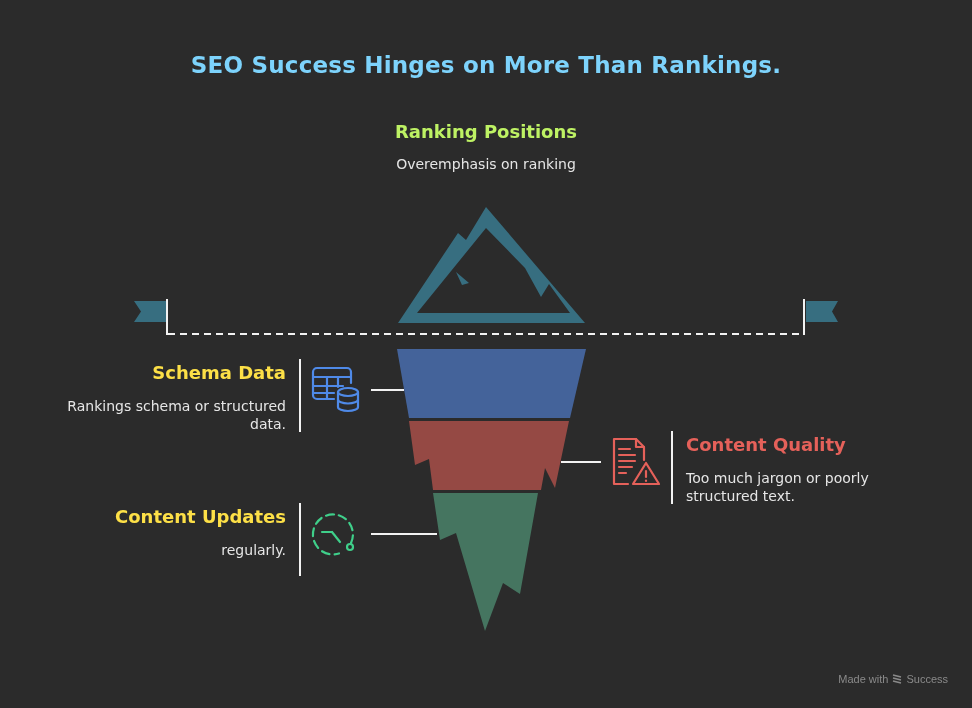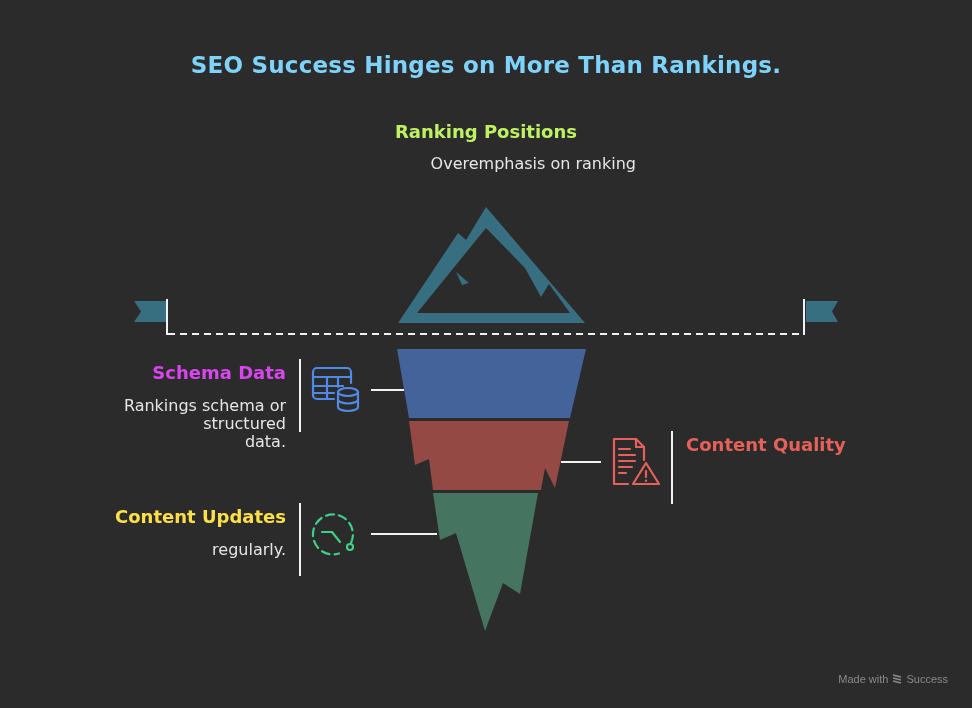--- a/index.html
+++ b/index.html
@@ -13,21 +13,21 @@
     }
     .abs { position: absolute; }
     .title {
       left: 0; top: 52px; width: 972px;
       text-align: center;
       font-size: 23px; font-weight: bold;
       color: #7dd3fc;
       letter-spacing: 0.2px;
     }
     .label-title { font-size: 18px; font-weight: bold; white-space: nowrap; }
-    .label-desc { font-size: 16px; line-height: 18px; color: #e6e6e6; text-align: right; }
+    .label-desc { font-size: 14px; line-height: 18px; color: #e6e6e6; }
     .right-align { text-align: right; }
     .center-align { text-align: center; }
     .vline { background: #f2f2f2; width: 2px; }
     .hline { background: #f2f2f2; height: 2px; }
     .watermark {
       right: 24px; top: 673px;
       font-size: 11px; color: #8a8a8a;
       font-family: "Liberation Sans", sans-serif;
       display: flex; align-items: center; gap: 3px; margin-left: 31px;
     }
@@ -66,21 +66,21 @@
   <line x1="168" y1="334" x2="804" y2="334" stroke="#f2f2f2" stroke-width="2" stroke-dasharray="7,5"></line>
 
   <polygon fill="#44639a" points="397,349 586,349 570,418 409,418"></polygon>
 
   <polygon fill="#954944" points="409,421 569,421 555,488 545,468 541,490 433,490 429,459 415,465"></polygon>
 
   <polygon fill="#457560" points="433,493 538,493 520,594 503,583 485,631 456,533 440,540"></polygon>
 </svg>
 
 <div class="abs right-align" style="left:40px; top:362px; width:246px;">
-  <div class="label-title" style="color:#d946ef;">Schema Data</div>
+  <div class="label-title" style="color:#fde047;">Schema Data</div>
   <div class="label-desc" style="margin-top:14px;">
     <div>Rankings schema or structured</div>
     <div>data.</div>
   </div>
 </div>
 <div class="abs vline" style="left:299px; top:359px; height:73px;"></div>
 <svg class="abs" style="left:310px; top:365px;" width="54" height="52" viewBox="0 0 54 52">
   <g fill="none" stroke="#4f8ae8" stroke-width="2.2" stroke-linecap="round" stroke-linejoin="round">
     <path d="M24,34 H7 a4,4 0 0 1 -4,-4 V7 a4,4 0 0 1 4,-4 H37 a4,4 0 0 1 4,4 V18"></path>
     <line x1="3" y1="12" x2="41" y2="12"></line>
@@ -106,20 +106,24 @@
     <line x1="9" y1="31" x2="22" y2="31"></line>
     <line x1="9" y1="37" x2="16" y2="37"></line>
     <path d="M36,27 L49,48 H23 Z"></path>
     <line x1="36" y1="35" x2="36" y2="41"></line>
     <line x1="36" y1="44.5" x2="36" y2="45"></line>
   </g>
 </svg>
 <div class="abs vline" style="left:671px; top:431px; height:73px;"></div>
 <div class="abs" style="left:686px; top:434px; width:240px;">
   <div class="label-title" style="color:#e5615a;">Content Quality</div>
+  <div class="label-desc" style="margin-top:14px;">
+    <div>Too much jargon or poorly</div>
+    <div>structured text.</div>
+  </div>
 </div>
 
 <div class="abs right-align" style="left:40px; top:506px; width:246px;">
   <div class="label-title" style="color:#fde047;">Content Updates</div>
   <div class="label-desc" style="margin-top:14px;">
     <div>regularly.</div>
   </div>
 </div>
 <div class="abs vline" style="left:299px; top:503px; height:73px;"></div>
 <svg class="abs" style="left:310px; top:510px;" width="52" height="50" viewBox="0 0 52 50">

